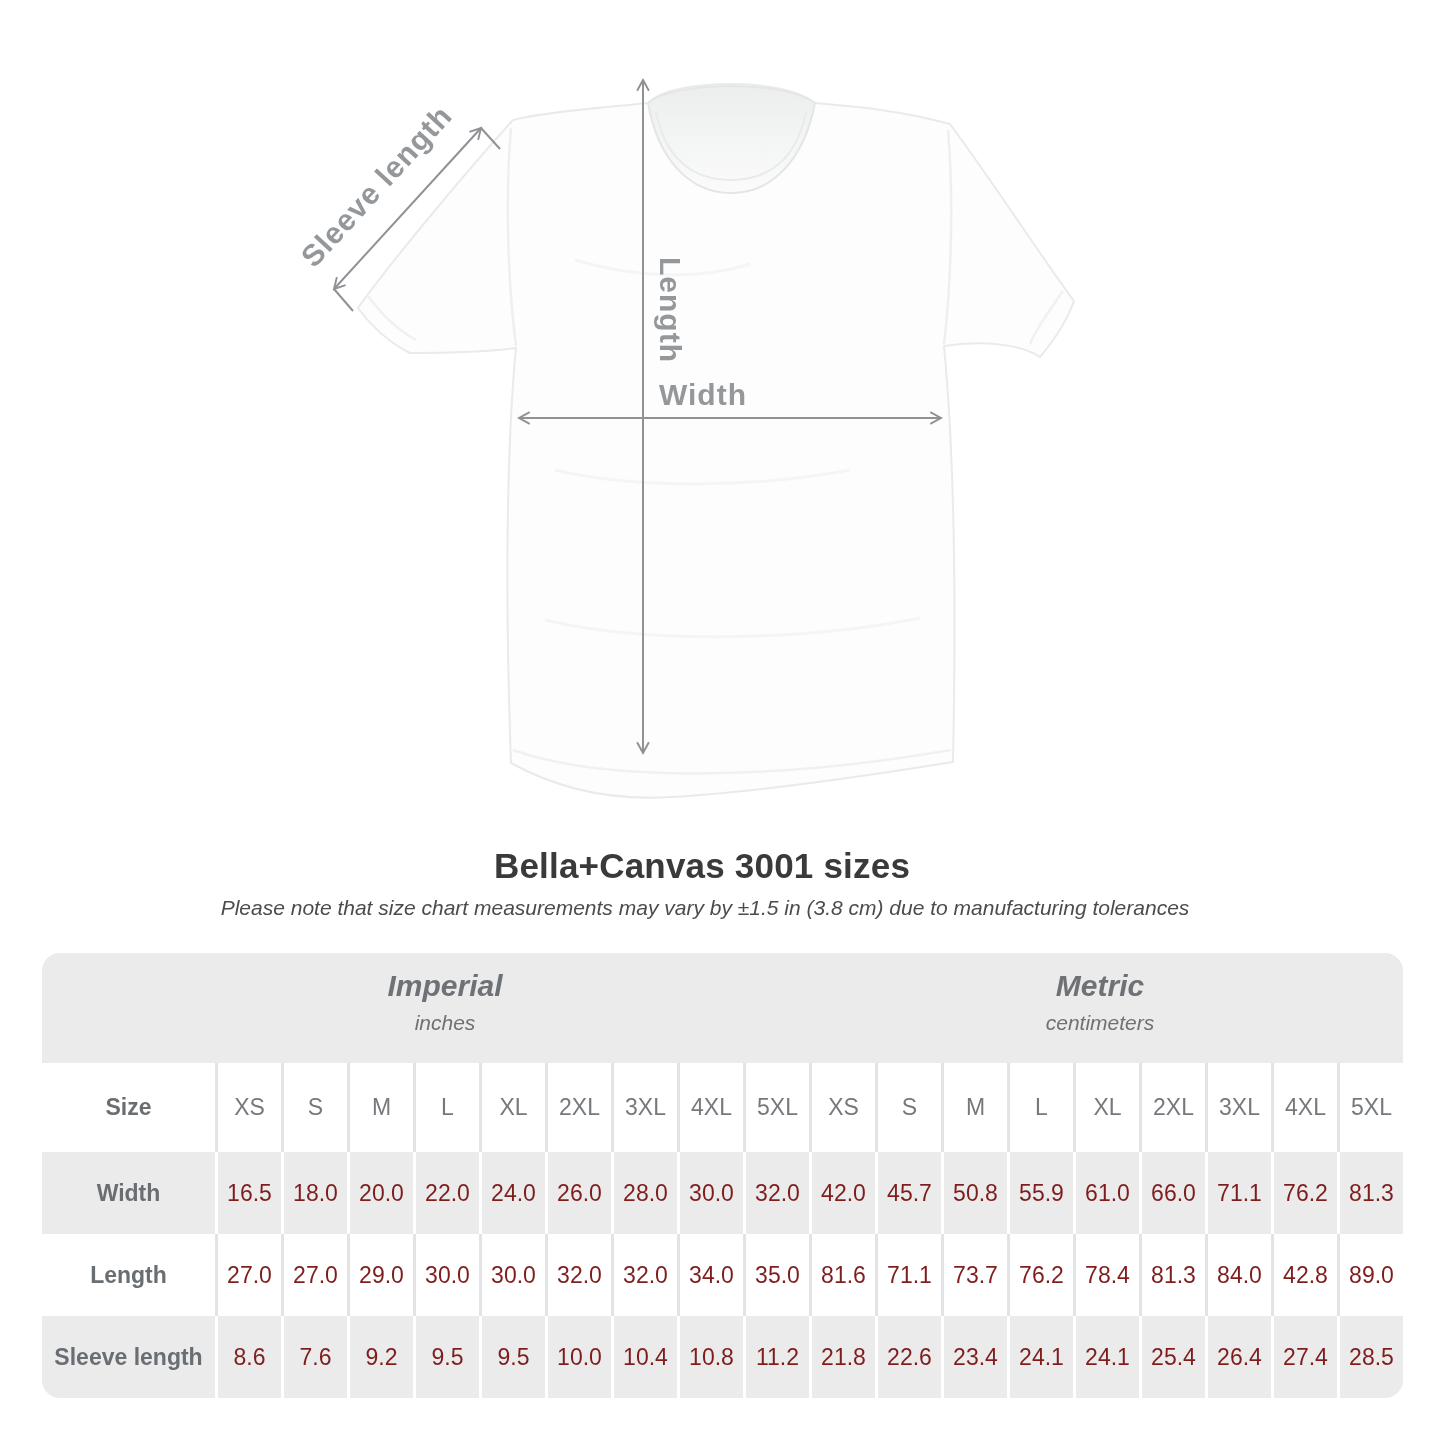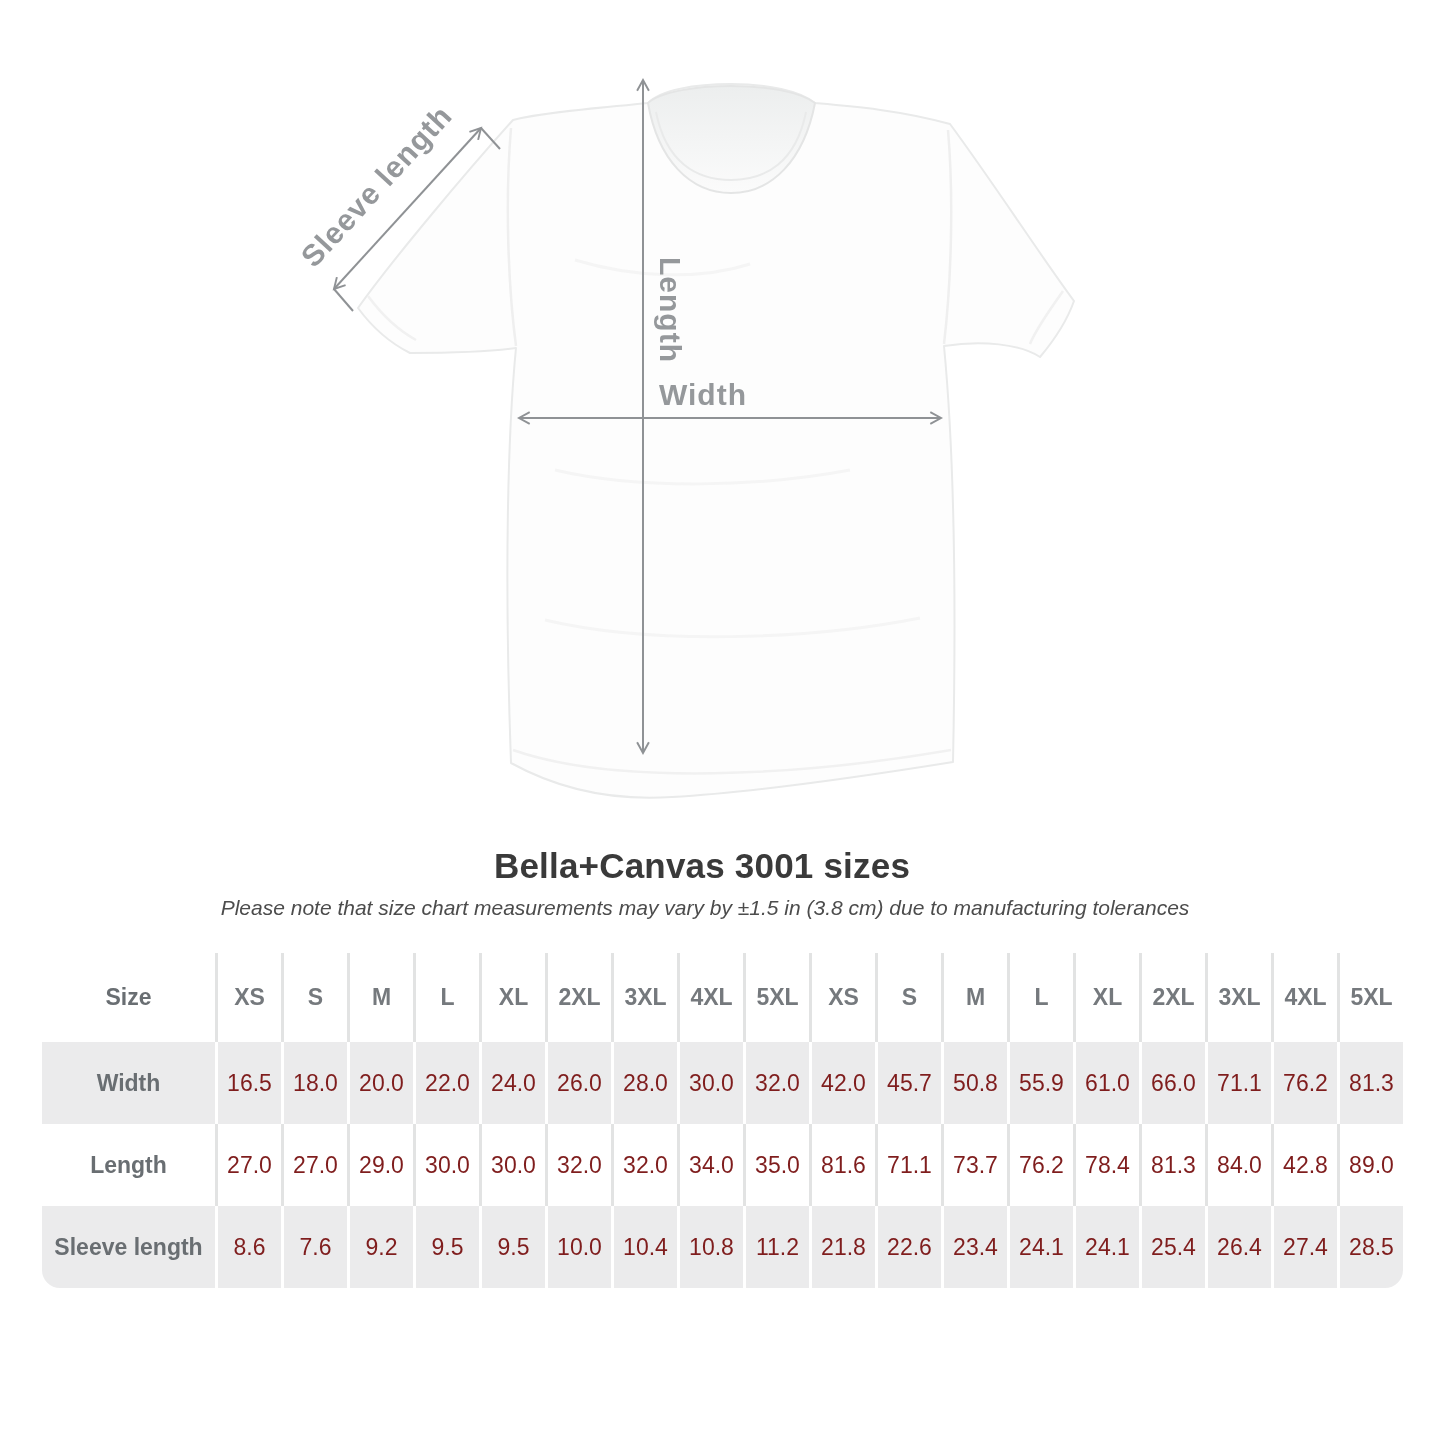--- a/index.html
+++ b/index.html
@@ -36,21 +36,21 @@
     font-size:23px;box-sizing:border-box;
   }
   .t-row.sizes-row{height:89px;}
   .t-row.data-row{height:82px;}
 
   .t-row.white .cell{background:#ffffff;border-left:3px solid #e2e3e3;}
   .t-row.white .cell.label{border-left:none;}
   .t-row.gray .cell{background:#ebebec;border-left:3px solid #ffffff;}
   .t-row.gray .cell.label{border-left:none;}
 
-  .t-row.sizes-row .cell{font-weight:bold;color:#75797d;}
+  .t-row.sizes-row .cell{font-weight:normal;color:#75797d;}
   .t-row .cell.label{font-weight:bold;color:#696e72;text-align:center;}
   .t-row.data-row .cell{color:#7f1d1d;}
   .t-row.data-row .cell.label{color:#696e72;}
 
   .t-row.last{border-radius:0 0 18px 18px;overflow:hidden;}
 </style>
 </head>
 <body>
 
 <div class="page">
@@ -120,20 +120,30 @@
       <line x1="481" y1="128" x2="500" y2="149" stroke="#8f9295" stroke-width="2"></line>
       <text x="384" y="193" transform="rotate(-47.5 384 193)" text-anchor="middle" font-size="30" font-weight="bold" fill="#95989b" letter-spacing="1">Sleeve length</text>
     </g>
   </svg>
 
   <div class="page-title">Bella+Canvas 3001 sizes</div>
   <div class="page-subtitle">Please note that size chart measurements may vary by ±1.5 in (3.8 cm) due to manufacturing tolerances</div>
 
   <div class="size-table">
 
+    <div class="units-row">
+      <div class="unit-block imperial">
+        <div class="unit-name">Imperial</div>
+        <div class="unit-sub">inches</div>
+      </div>
+      <div class="unit-block metric">
+        <div class="unit-name">Metric</div>
+        <div class="unit-sub">centimeters</div>
+      </div>
+    </div>
 
     <div class="t-row sizes-row white">
       <div class="cell label">Size</div>
       <div style="display:contents"><div class="cell">XS</div><div class="cell">S</div><div class="cell">M</div><div class="cell">L</div><div class="cell">XL</div><div class="cell">2XL</div><div class="cell">3XL</div><div class="cell">4XL</div><div class="cell">5XL</div></div>
       <div style="display:contents"><div class="cell">XS</div><div class="cell">S</div><div class="cell">M</div><div class="cell">L</div><div class="cell">XL</div><div class="cell">2XL</div><div class="cell">3XL</div><div class="cell">4XL</div><div class="cell">5XL</div></div>
     </div>
 
     <div class="t-row data-row gray">
       <div class="cell label">Width</div>
       <div style="display:contents"><div class="cell">16.5</div><div class="cell">18.0</div><div class="cell">20.0</div><div class="cell">22.0</div><div class="cell">24.0</div><div class="cell">26.0</div><div class="cell">28.0</div><div class="cell">30.0</div><div class="cell">32.0</div></div>

